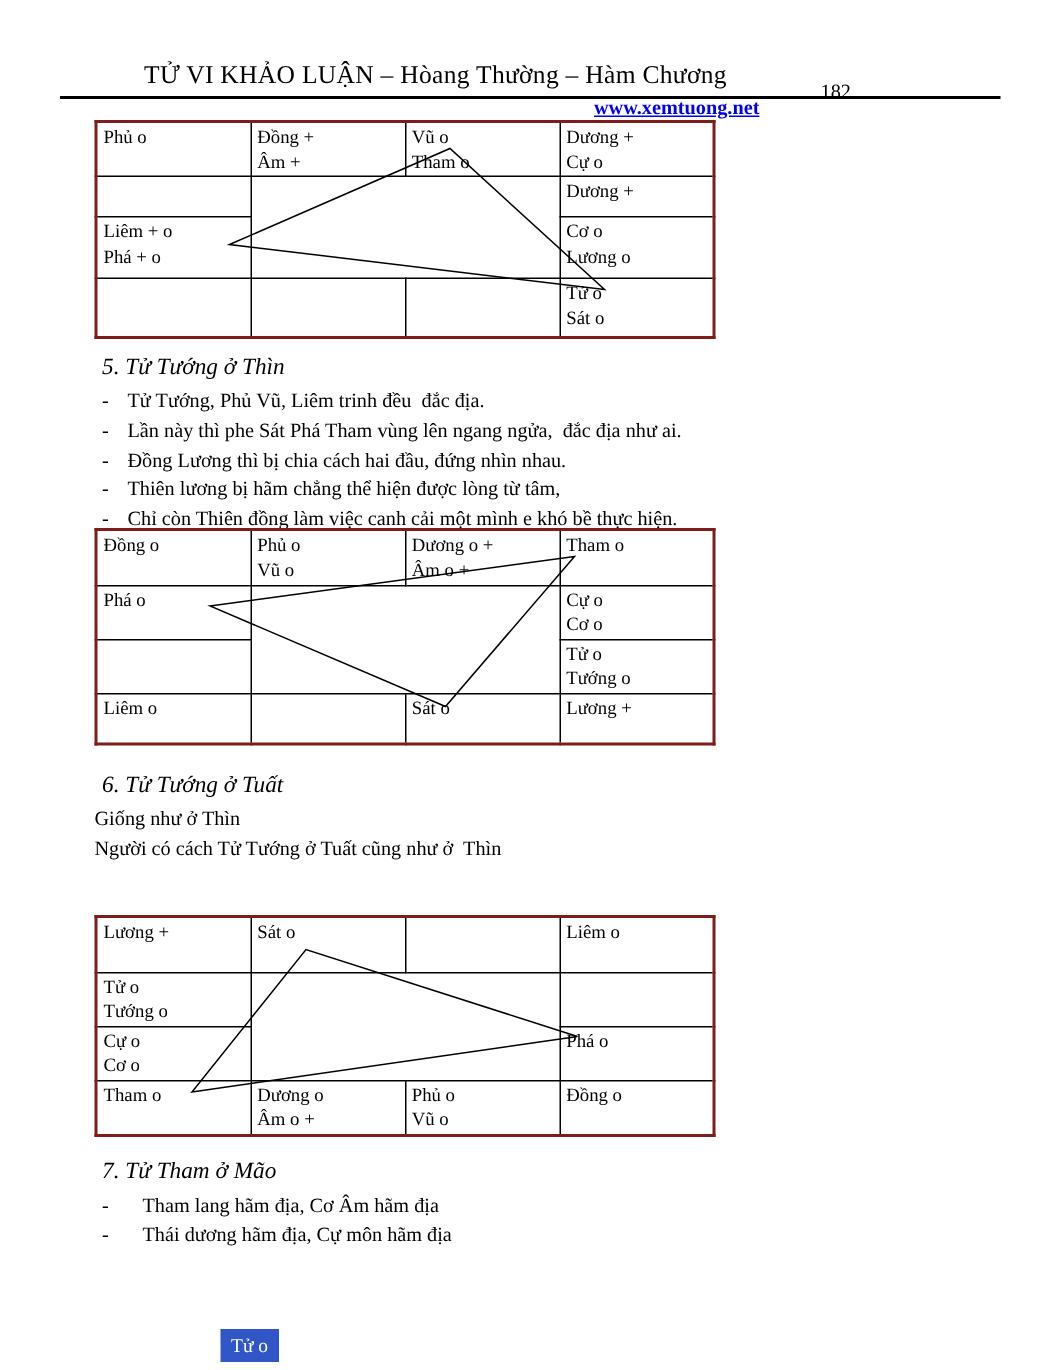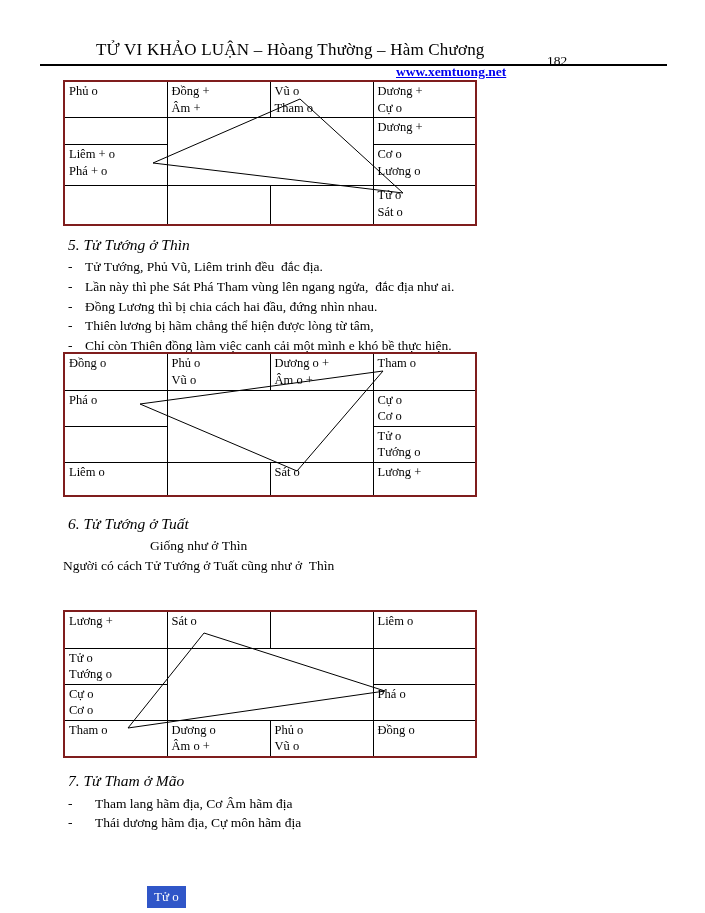--- a/index.html
+++ b/index.html
@@ -56,21 +56,21 @@
   .bullets{position:absolute;left:68px;width:575px;font-size:13.5px;}
   .b5{top:257px;}
   .b5 .b-row{line-height:19.8px;}
   .b7{top:794px;}
   .b7 .b-row{line-height:19px;}
   .b-row{display:flex;}
   .dash{flex:0 0 17px;}
   .b7 .dash{flex:0 0 27px;}
   .b-text{white-space:pre-wrap;}
   .plain-lines{position:absolute;left:63px;top:536px;font-size:13.5px;}
-  .plain-lines .p-line{line-height:19.5px;white-space:pre-wrap;text-align:center;}
+  .plain-lines .p-line{line-height:19.5px;white-space:pre-wrap;}
 
   
   .sel-badge{
     position:absolute;left:147px;top:886px;
     background:#3056C8;color:#fff;
     font-size:13px;line-height:18px;
     padding:2px 7px;
     z-index:6;
   }
 </style>

